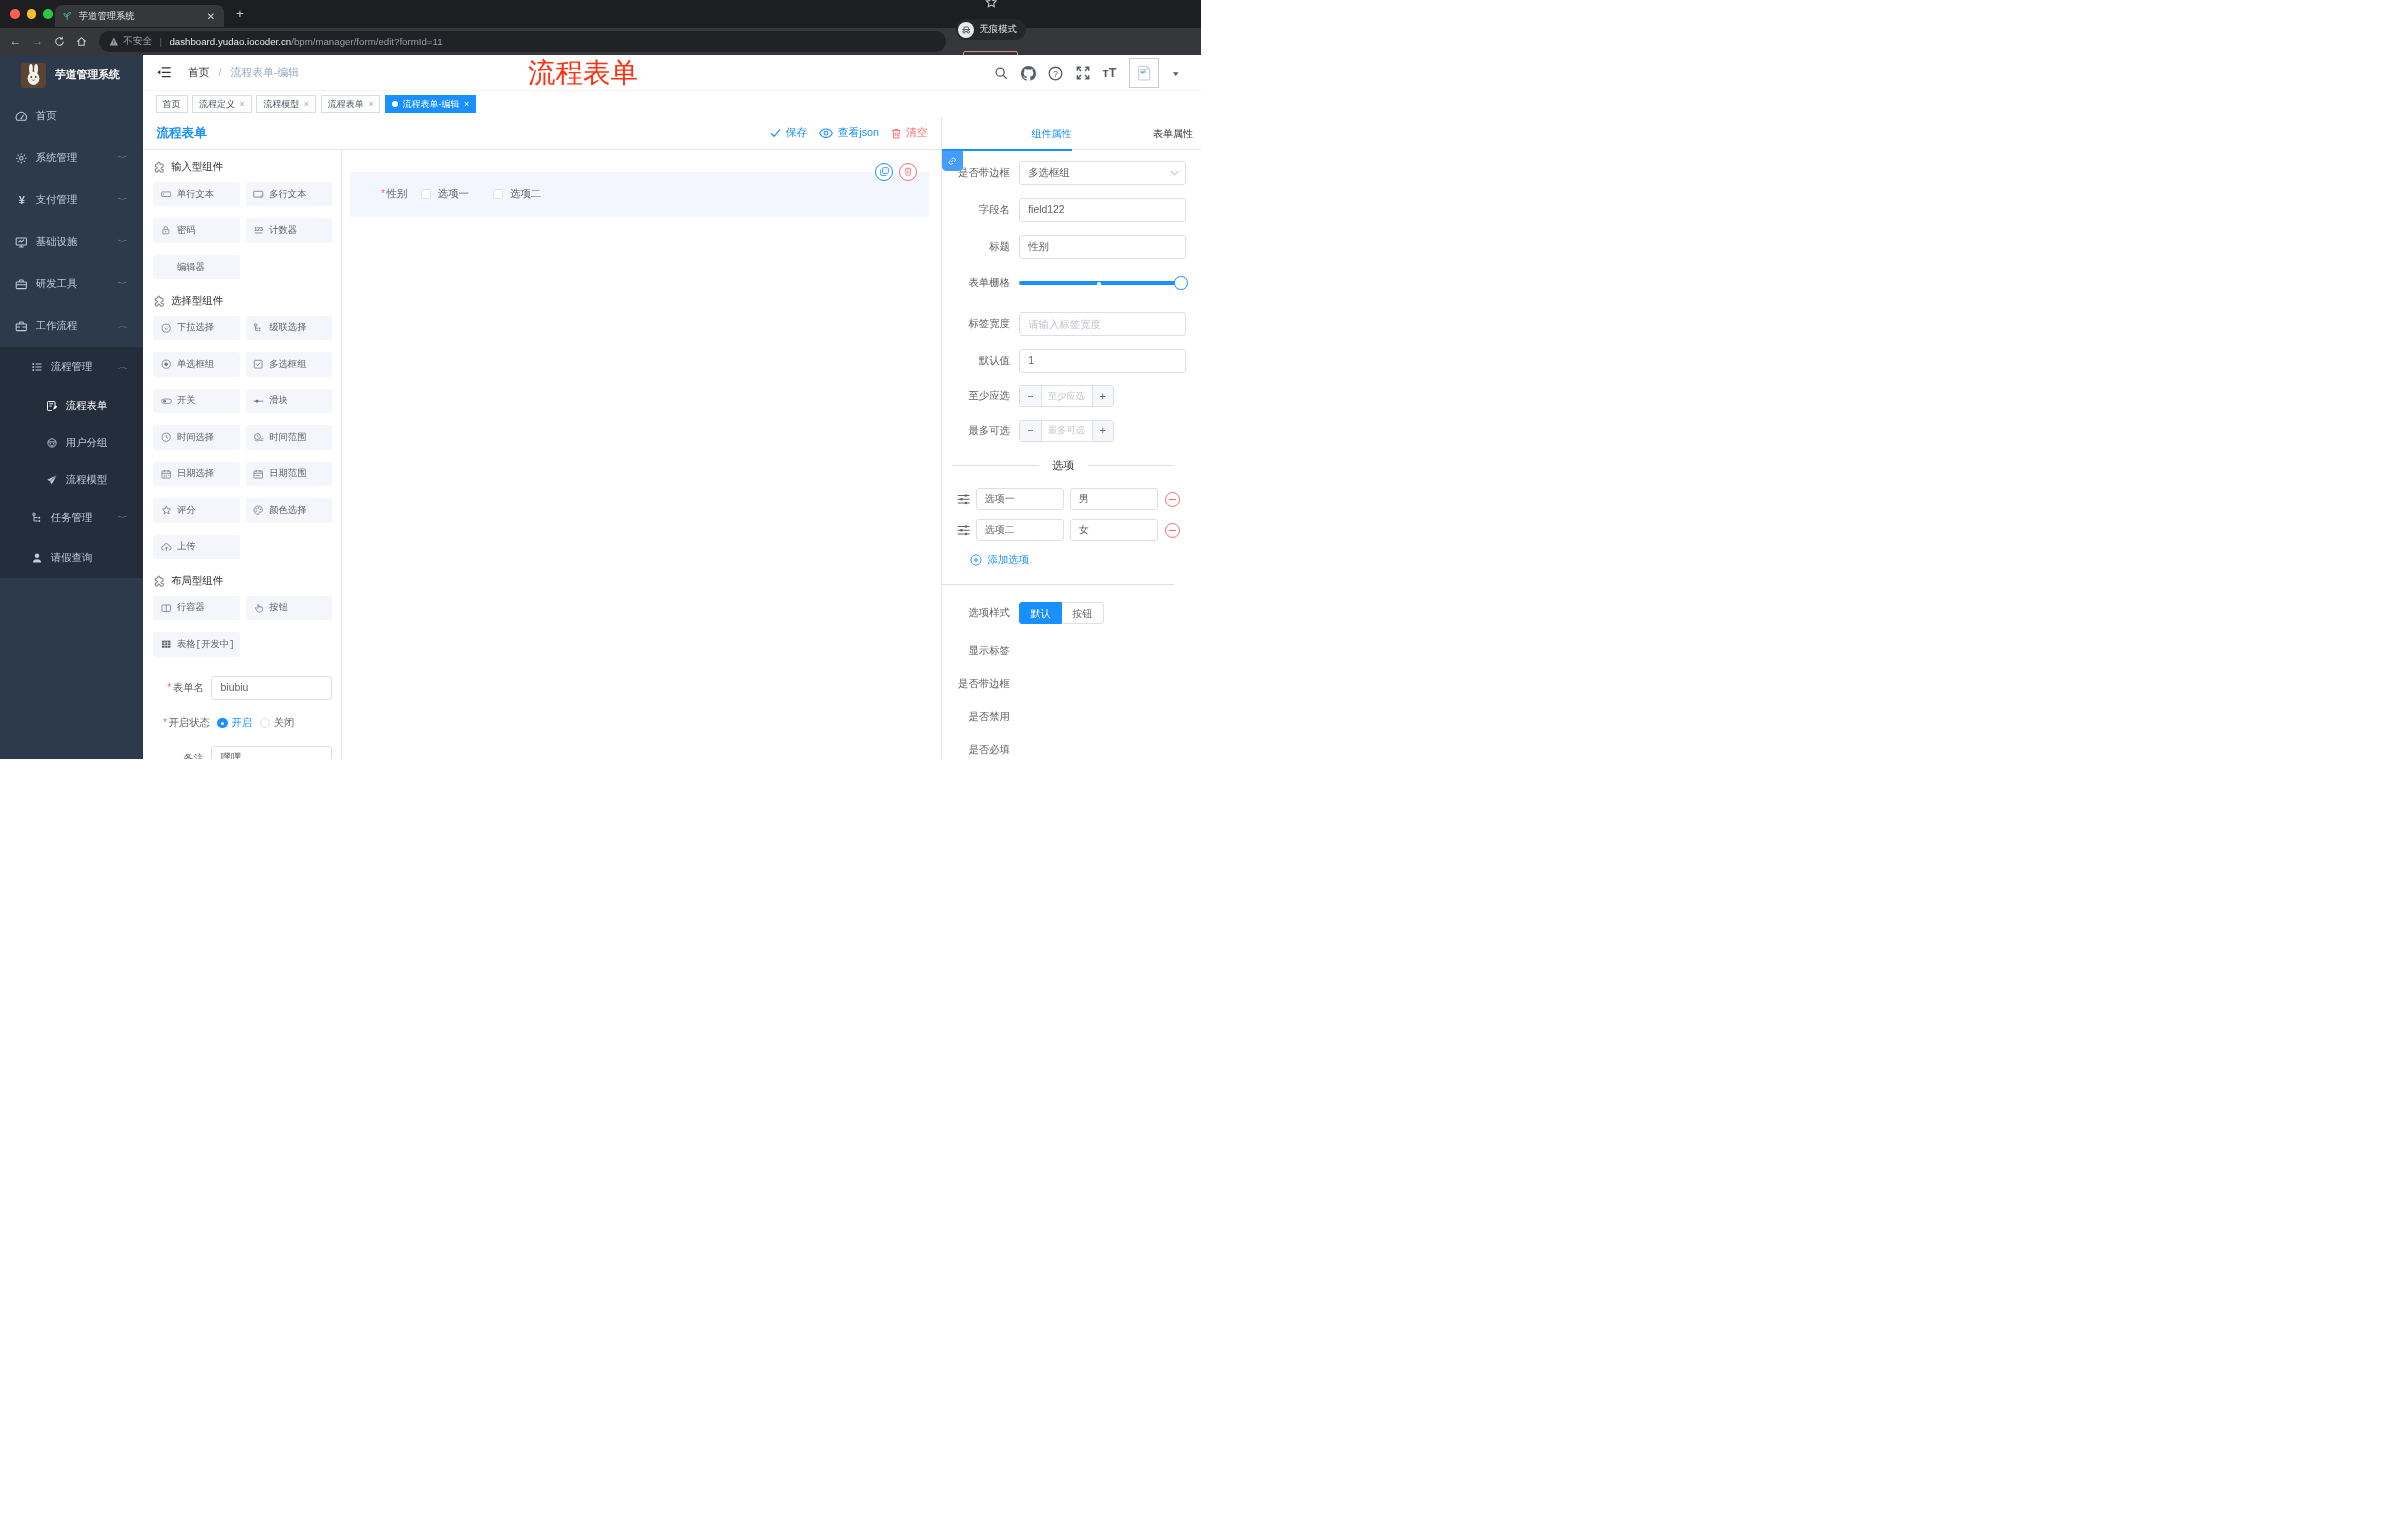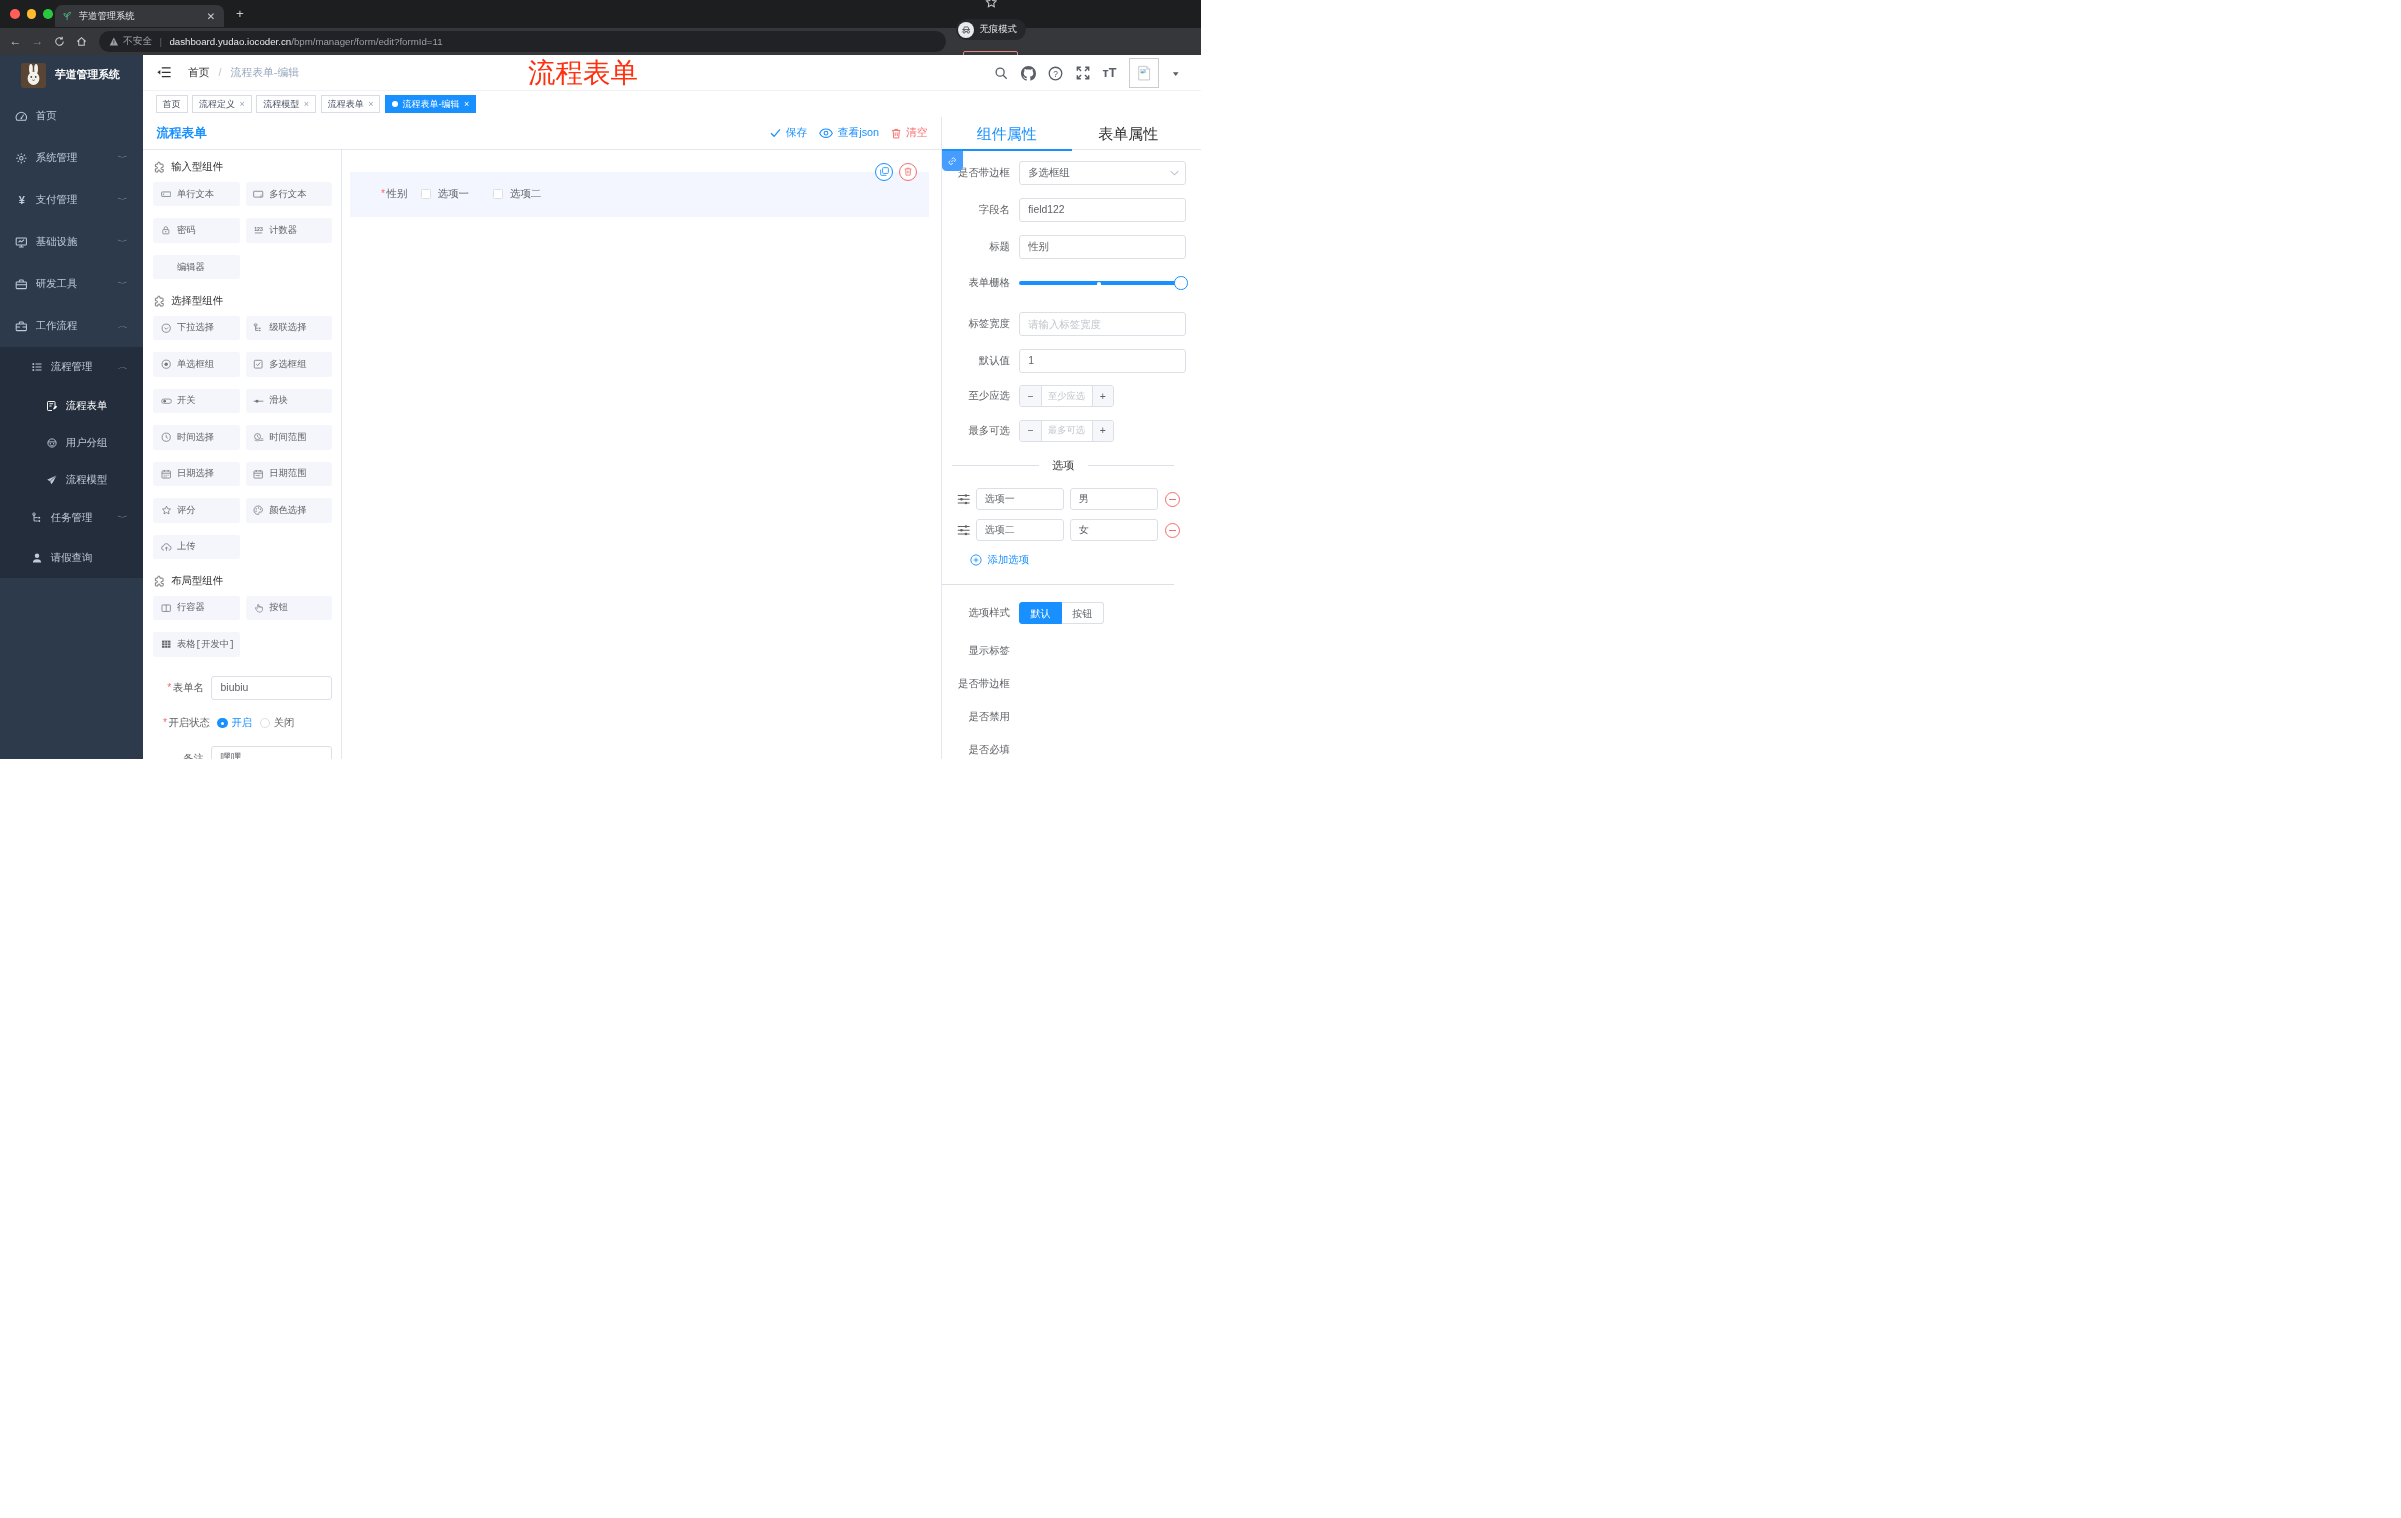--- a/index.html
+++ b/index.html
@@ -108,21 +108,21 @@
   .ckbox { width:10.4px; height:10.4px; border:0.7px solid #dcdfe6; border-radius:1.5px; background:#fff; flex:none; }
   .cklab { font-size:10.4px; color:#606266; margin-left:6.7px; }
   .rowacts { position:absolute; right:12px; top:-9px; display:flex; gap:6px; }
   .actbtn { width:18px; height:18px; border-radius:50%; background:#fff; display:flex; align-items:center; justify-content:center; }
   .actbtn.copy { border:0.7px solid #1890ff; color:#1890ff; }
   .actbtn.del { border:0.7px solid #f56c6c; color:#f56c6c; }
 
   
   .props { position:absolute; right:0; top:117px; width:260px; bottom:0; background:#fff; border-left:0.7px solid #e4e7ed; }
   .ptabs { position:relative; height:33px; border-bottom:1.5px solid #e4e7ed; }
-  .ptab { position:absolute; top:0; width:50%; height:33px; text-align:center; line-height:33px; font-size:15px; color:#303133; cursor:pointer; }
+  .ptab { position:absolute; top:0; width:50%; height:33px; text-align:right; line-height:33px; font-size:10px; color:#303133; cursor:pointer; }
   .ptab.left { left:0; } .ptab.right { right:8px; }
   .ptab.active { color:#1890ff; }
   .punderline { position:absolute; left:0; bottom:-1.5px; width:50%; height:1.5px; background:#1890ff; }
   .linktab { position:absolute; left:0; top:34px; width:21px; height:20px; background:#459dff; border-radius:0 0 4.5px 4.5px; display:flex; align-items:center; justify-content:center; color:#fff; z-index:2; }
   .pbody { position:absolute; left:0; right:0; top:34px; bottom:0; overflow:hidden; padding:10.4px 15px 0 0; }
   .prow { display:flex; align-items:center; margin-bottom:12.6px; }
   .plabel { flex:none; width:77px; text-align:right; padding-right:9px; font-size:10.4px; color:#606266; }
   .pctrl { flex:1; position:relative; }
   .pselect { position:relative; }
   .pselect .inp { padding-right:21px; }

